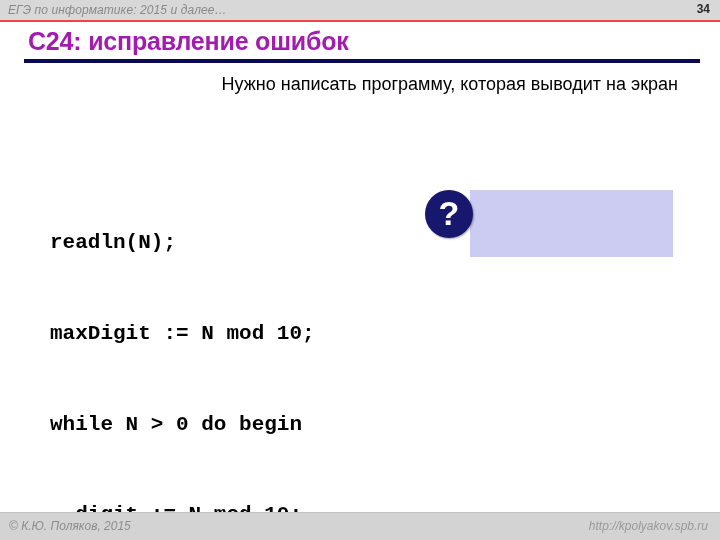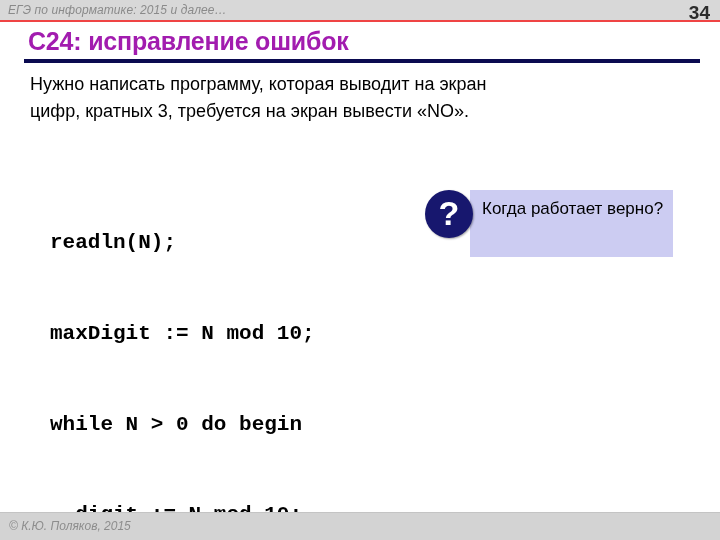--- a/index.html
+++ b/index.html
@@ -34,21 +34,21 @@
     font-size: 12px;
     font-style: italic;
     color: #8a8a8a;
     white-space: nowrap;
     letter-spacing: 0.1px;
   }
   #slide-number {
     position: absolute;
     right: 10px;
     top: 2px;
-    font-size: 19px;
+    font-size: 12px;
     font-weight: bold;
     color: #2b2b2b;
     margin-left: 15px;
   }
 
   
   #slide-title {
     position: absolute;
     left: 28px;
     top: 27px;
@@ -70,21 +70,21 @@
   
   #problem-text {
     position: absolute;
     left: 30px;
     top: 71px;
     width: 648px;
     font-size: 18px;
     line-height: 27px;
     color: #000000;
   }
-  #problem-text p { margin: 0; }
+  #problem-text p { margin: 0; text-align: right; }
 
   
   #code-block {
     position: absolute;
     left: 50px;
     top: 168px;
     font-family: "Liberation Mono", "DejaVu Sans Mono", monospace;
     font-size: 21px;
     font-weight: bold;
     line-height: 30.2px;
@@ -179,40 +179,39 @@
 <div id="header-bar">
   <div id="header-title">ЕГЭ по информатике: 2015 и далее…</div>
   <div id="slide-number">34</div>
 </div>
 
 <div id="slide-title">C24: исправление ошибок</div>
 <div id="title-rule"></div>
 
 <div id="problem-text">
   <p>Нужно написать программу, которая выводит на экран</p>
-  <p>цифр, кратных 3, требуется на экран вывести «NO».</p>
 </div>
 
 <div id="code-block">
   <span class="code-line">readln(N);</span>
   <span class="code-line">maxDigit := N mod 10;</span>
   <span class="code-line">while N &gt; 0 do begin</span>
   <span class="code-line">  digit := N mod 10;</span>
   
   
   
   
   
   
   
 </div>
 
 <div id="callout">
   <div id="callout-box"></div>
-  <div id="callout-text">Когда работает верно?</div>
   <div id="callout-icon">
     <div id="callout-icon-glyph">?</div>
   </div>
 </div>
 
 <div id="footer-bar">
   <div id="footer-left">© К.Ю. Поляков, 2015</div>
+  <div id="footer-right">http://kpolyakov.spb.ru</div>
 </div>
 
 </body></html>

